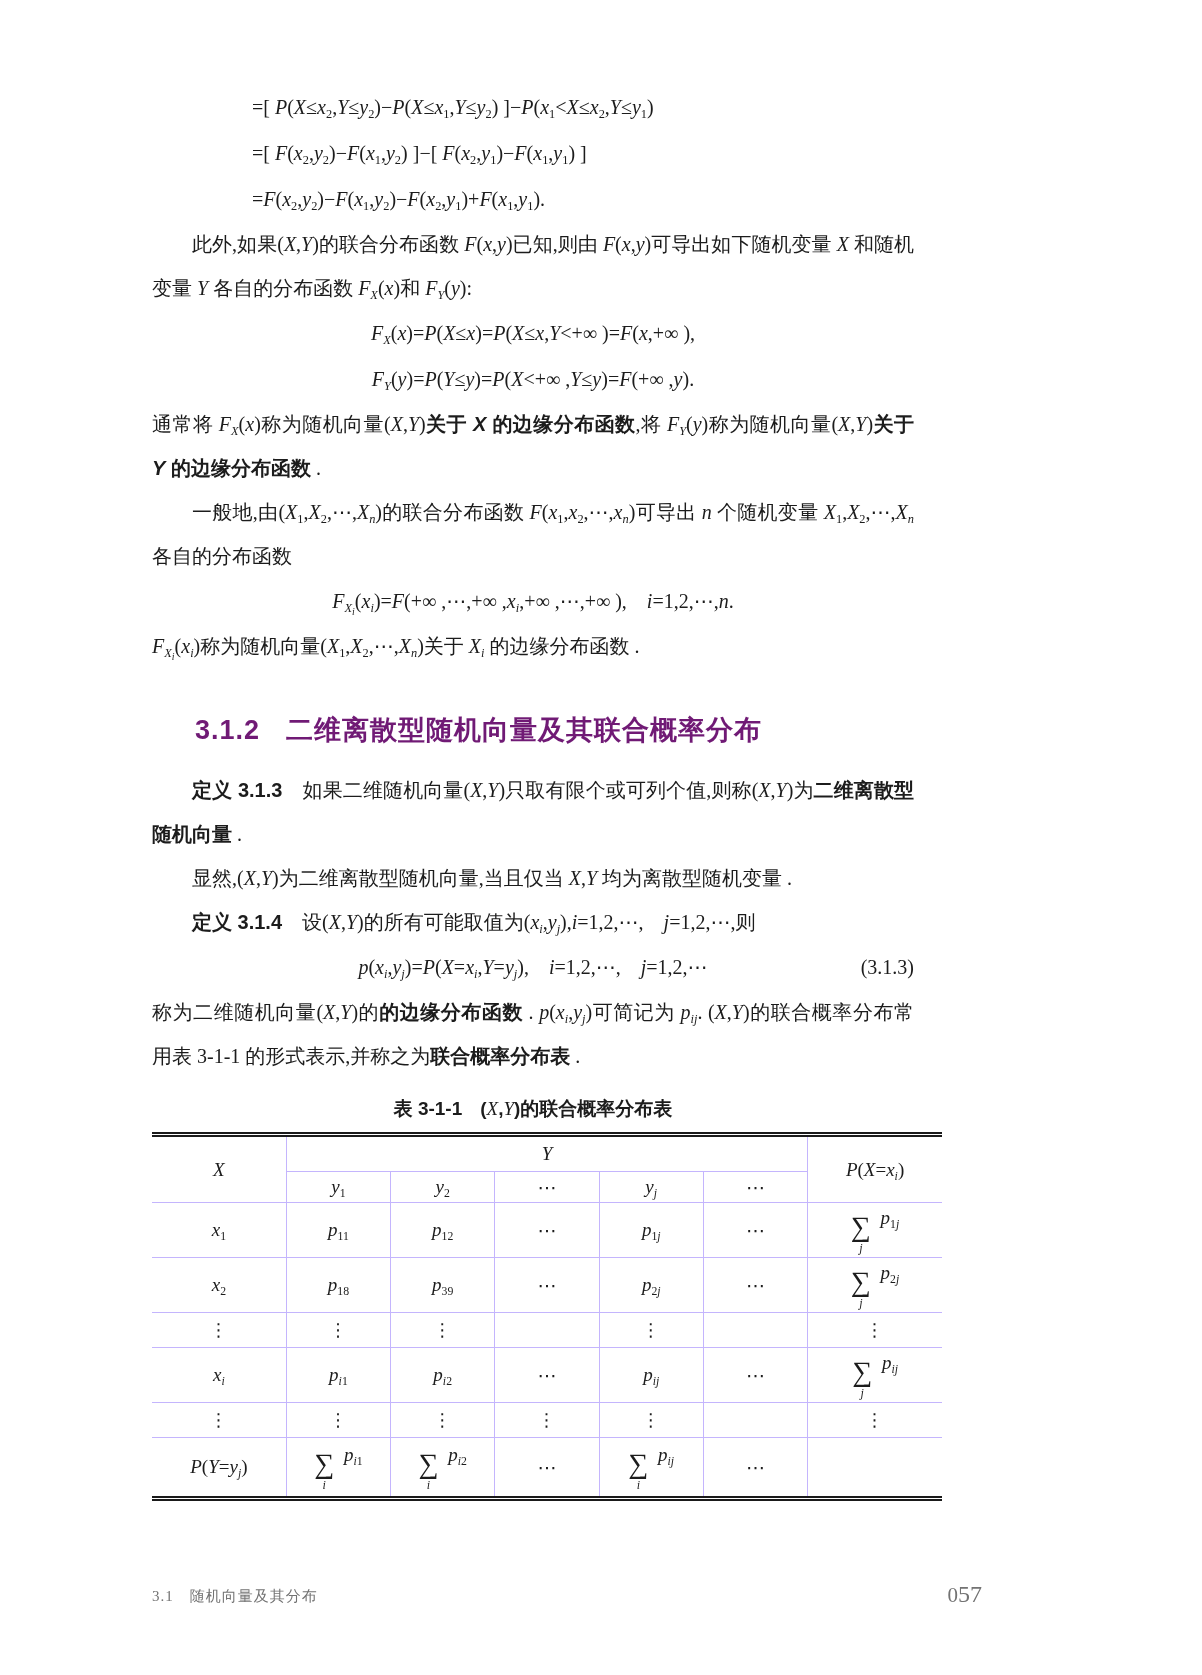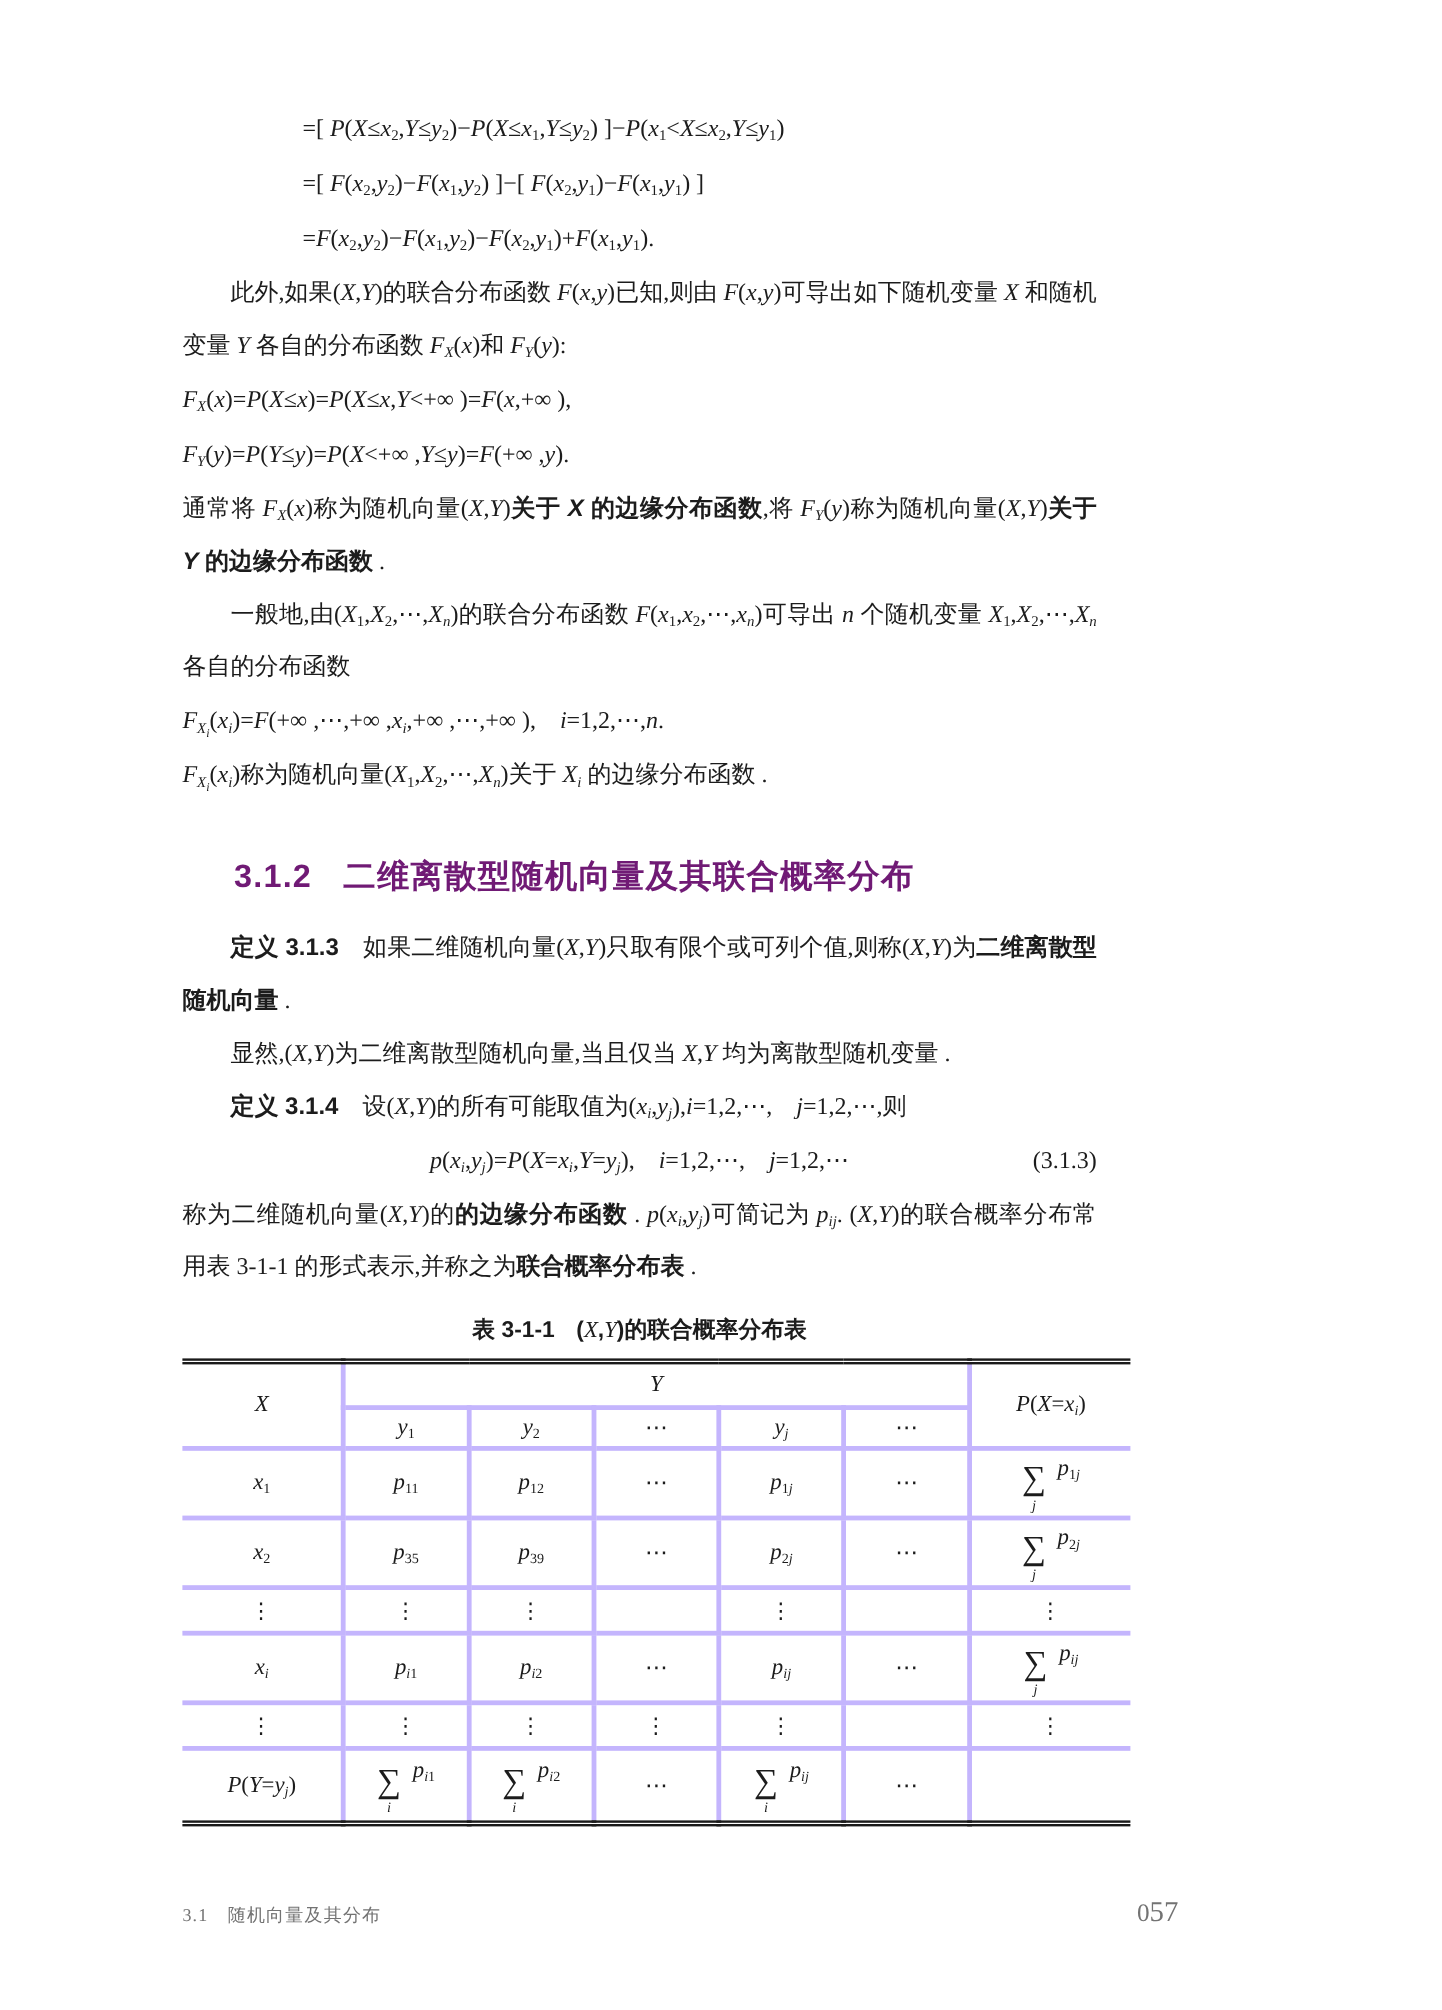--- a/index.html
+++ b/index.html
@@ -7,42 +7,42 @@
     position:relative;width:1129px;height:1675px;background:#ffffff;
     font-family:"Liberation Serif","DejaVu Serif",serif;color:#1c1c1c;overflow:hidden;
   }
   .content{position:absolute;left:152px;top:84px;width:762px;}
   
   p.body{font-size:20px;line-height:44px;margin:0;text-align:justify;}
   .ind{text-indent:2em;}
   
   .eqline{font-size:20px;line-height:46px;white-space:nowrap;}
   .eq-a{padding-left:100px;}
-  .eq-c{}
+  .eq-c{text-align:center;}
   .eq-tagged{position:relative;text-align:center;font-size:20px;line-height:46px;}
   .eq-tag{position:absolute;right:0;top:0;}
   i{font-style:italic;}
   sub{font-size:0.62em;line-height:0;vertical-align:-0.30em;}
   sub sub{font-size:0.8em;}
   
   .bd, .sec-head, .tbl-caption{font-family:"Liberation Sans","DejaVu Sans",sans-serif;font-weight:700;}
   .bd{font-weight:700;}
   
   .sec-head{color:#701a75;font-size:27px;margin:44px 0 20px 43px;letter-spacing:1px;}
   .sec-num{margin-right:26px;font-weight:600;}
   
   .tbl-caption{text-align:center;font-size:19px;margin-top:16px;line-height:30px;}
   .cap-label{margin-right:18px;}
   .cap-title{font-weight:700;}
   .cap-title i{font-family:"Liberation Serif","DejaVu Serif",serif;font-weight:400;}
   
   table.dist{width:790px;border-collapse:collapse;margin-top:8px;
     border-top:5px double #1a1a1a;border-bottom:5px double #1a1a1a;
     font-size:19px;table-layout:fixed;}
-  table.dist td{border:4px solid #c4b5fd;text-align:center;vertical-align:middle;padding:0 2px;}
+  table.dist td{border:1px solid #c4b5fd;text-align:center;vertical-align:middle;padding:0 2px;}
   table.dist td:first-child{border-left:none;}
   table.dist td.lastcol{border-right:none;}
   table.dist tr.hr1 td{border-top:none;}
   table.dist tr:last-child td{border-bottom:none;}
   td.h1{height:34px;}
   td.h2{height:30px;}
   tr.data td{height:54px;}
   tr.dots td{height:34px;font-size:18px;letter-spacing:1px;}
   tr.last td{height:58px;}
   col.cx{width:17%;} col.cy{width:13.2%;} col.cp{width:17%;}
@@ -138,21 +138,21 @@
         <td>⋯</td>
         <td><i>p</i><sub>1<i>j</i></sub></td>
         <td>⋯</td>
         <td class="lastcol"><span class="sum">
                 <span class="sg">∑</span>
                 <span class="ss"><i>j</i></span>
               </span> <i>p</i><sub>1<i>j</i></sub></td>
       </tr>
       <tr class="data">
         <td><i>x</i><sub>2</sub></td>
-        <td><i>p</i><sub>35</sub></td>
+        <td><i>p</i><sub>18</sub></td>
         <td><i>p</i><sub>39</sub></td>
         <td>⋯</td>
         <td><i>p</i><sub>2<i>j</i></sub></td>
         <td>⋯</td>
         <td class="lastcol"><span class="sum">
                 <span class="sg">∑</span>
                 <span class="ss"><i>j</i></span>
               </span> <i>p</i><sub>2<i>j</i></sub></td>
       </tr>
       <tr class="dots">

